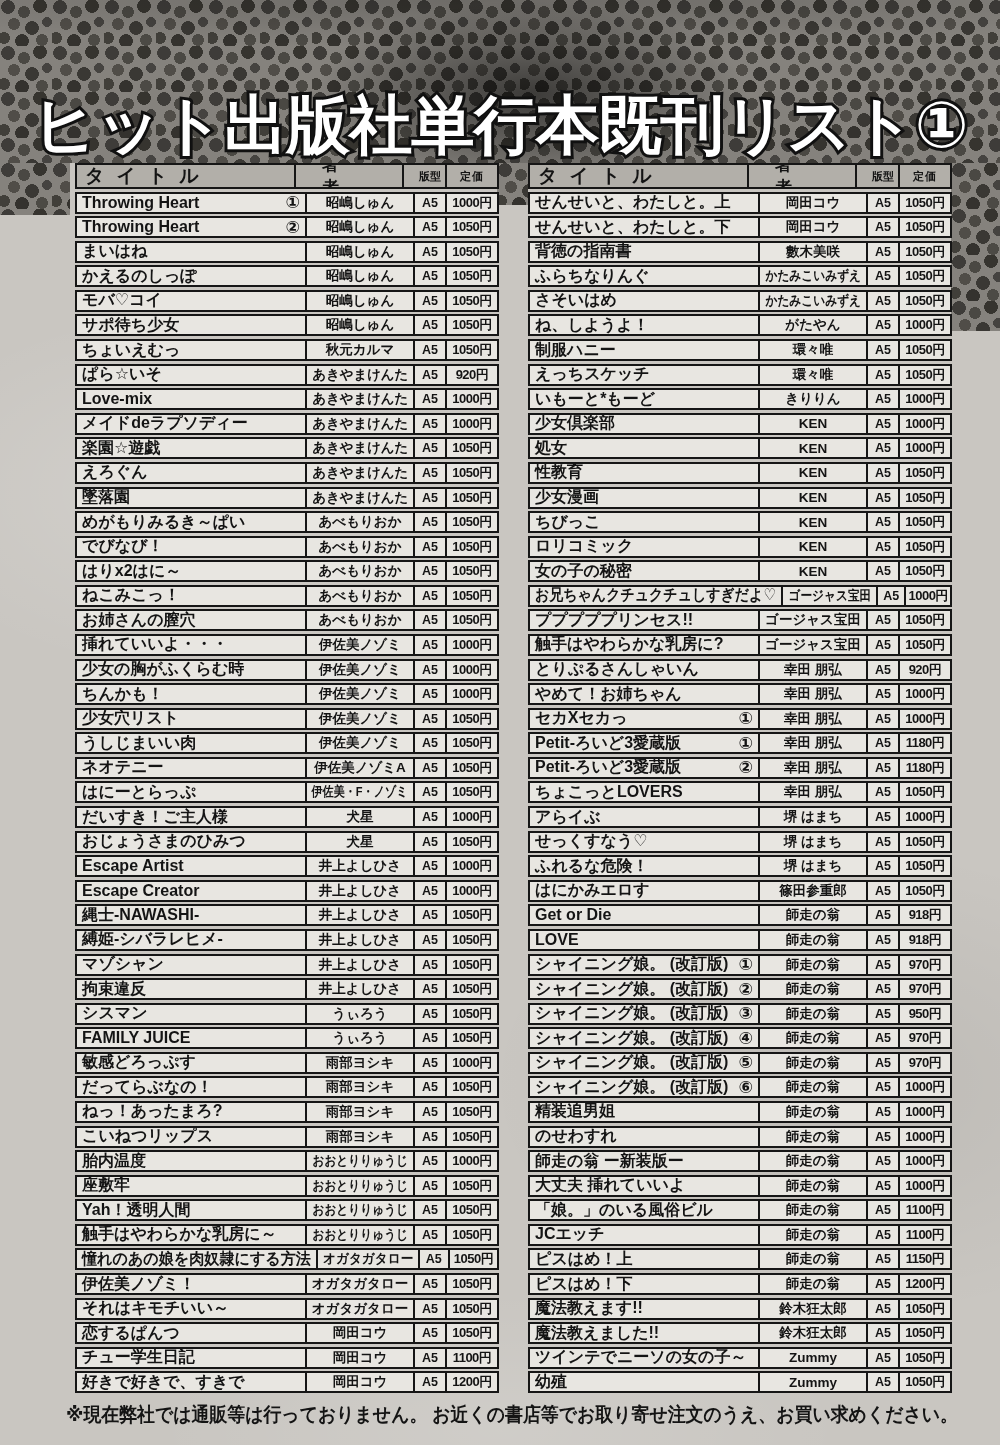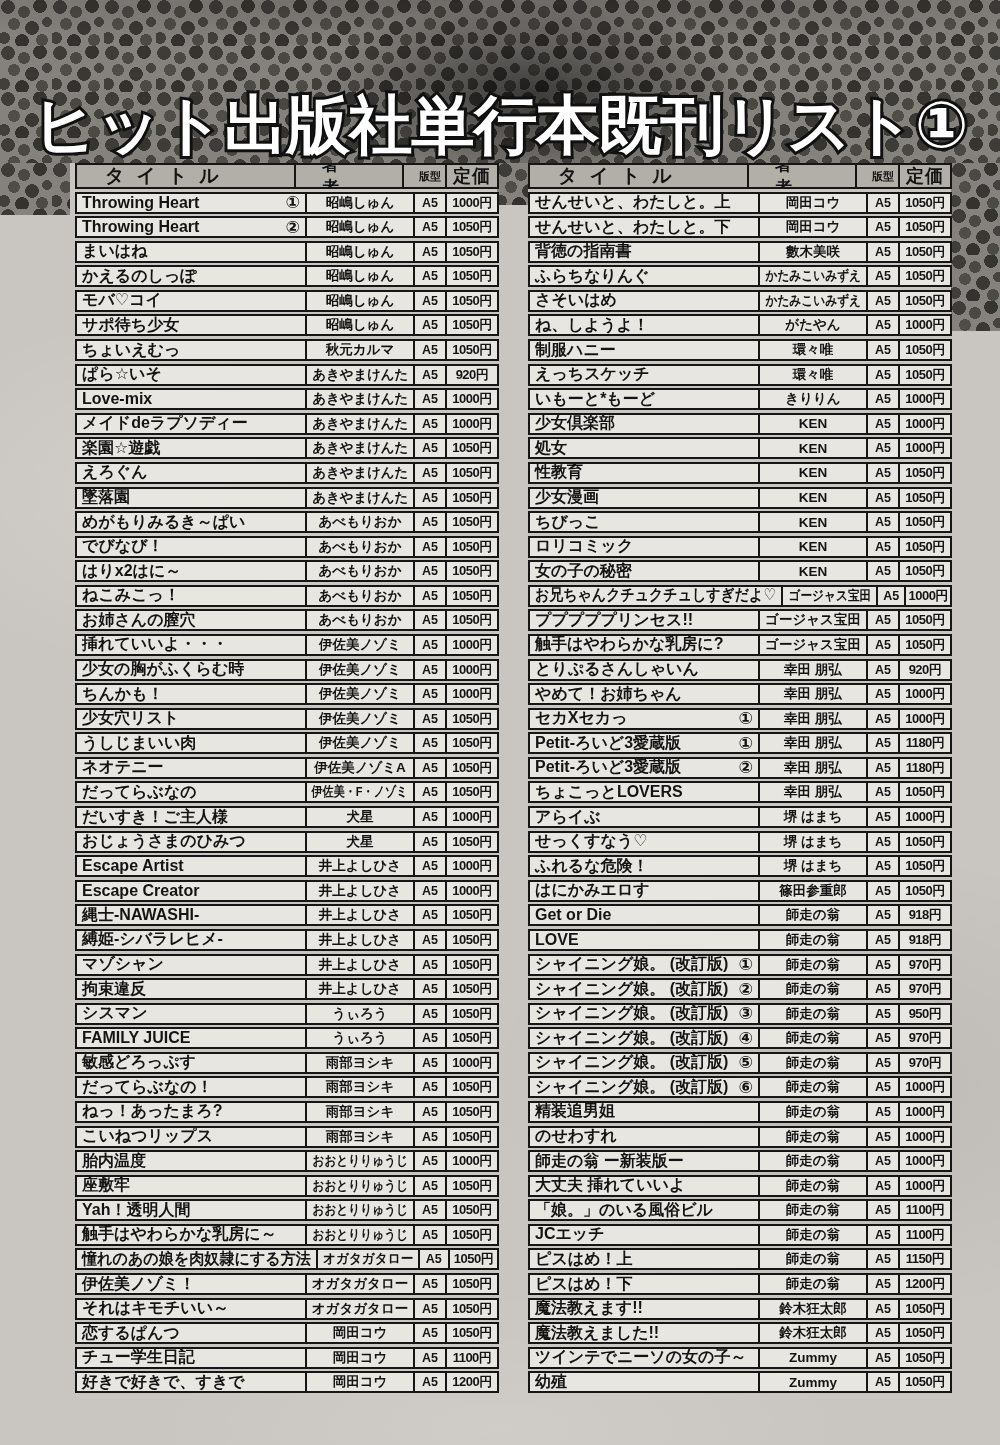--- a/index.html
+++ b/index.html
@@ -35,32 +35,32 @@
   .patch{position:absolute;}
   .patch-left{left:0;top:163px;width:70px;height:52px;}
   .patch-mid{left:497px;top:163px;width:31px;height:42px;}
   .patch-right{left:951px;top:163px;width:49px;height:168px;}
 
   .booktable{position:absolute;top:163px;width:424px;}
   .t-left{left:75px;}
   .t-right{left:528px;}
   .row{display:flex;box-sizing:border-box;height:22px;margin-bottom:2.58px;
     background:#e8e6e1;border:2px solid #161616;align-items:stretch;color:#141414;}
-  .head{height:26px;background:#b2afa9;padding-left:20px;}
+  .head{height:26px;background:#b2afa9;}
   .cell{display:flex;align-items:center;box-sizing:border-box;overflow:hidden;}
   .c-title{flex:1 1 auto;min-width:0;padding:0 5px;border-right:2px solid #161616;}
   .c-author{width:108px;justify-content:center;border-right:2px solid #161616;font-size:13.5px;padding:0 2px;}
   .c-size{width:32px;justify-content:center;border-right:2px solid #161616;font-size:12.5px;}
   .c-price{width:50px;justify-content:center;font-size:13px;letter-spacing:-0.5px;}
   .row .c-title{font-size:16px;}
   .row{font-weight:700;}
   .head .c-title{font-size:19px;letter-spacing:12px;padding-left:8px;}
   .head .c-author{font-size:17px;letter-spacing:26px;padding-left:26px;}
   .head .c-size{font-size:11px;letter-spacing:0;margin-left:11px;}
-  .head .c-price{font-size:18px;letter-spacing:1px;}
+  .head .c-price{font-size:11px;letter-spacing:1px;}
   .shrink{display:inline-block;white-space:nowrap;}
   .c-title .shrink{transform-origin:0 50%;}
   .c-author .shrink{transform-origin:50% 50%;}
   .badge{margin-left:auto;font-size:17px;line-height:1;padding-left:4px;}
   .badge:empty{display:none;}
   .footer-note{position:absolute;left:66px;top:1401px;width:902px;overflow:hidden;
     font-size:19.5px;font-weight:bold;color:#141414;white-space:nowrap;}
   .footer-note .shrink{transform-origin:0 50%;}
 </style>
 </head>
@@ -438,21 +438,21 @@
     </div>
     <div class="cell c-size">
       <span>A5</span>
     </div>
     <div class="cell c-price">
       <span>1050円</span>
     </div>
   </div>
         <div class="row">
     <div class="cell c-title">
-      <span class="shrink">だってらぶなの</span>
+      <span class="shrink">はにーとらっぷ</span>
 
     </div>
     <div class="cell c-author">
       <span class="shrink" style="transform: scaleX(0.821);">伊佐美・F・ノゾミ</span>
     </div>
     <div class="cell c-size">
       <span>A5</span>
     </div>
     <div class="cell c-price">
       <span>1050円</span>
@@ -1560,14 +1560,17 @@
     <div class="cell c-size">
       <span>A5</span>
     </div>
     <div class="cell c-price">
       <span>1050円</span>
     </div>
   </div>
       </div>
   </section>
 
+  <div class="footer-note">
+    <span class="shrink" style="transform: scaleX(0.917);">※現在弊社では通販等は行っておりません。 お近くの書店等でお取り寄せ注文のうえ、お買い求めください。</span>
+  </div>
 
 </div>
 
 </body></html>

